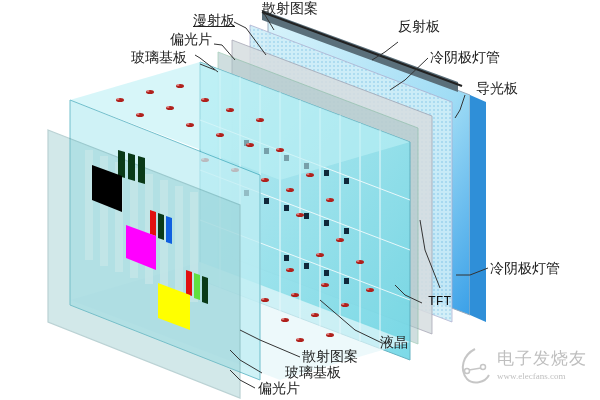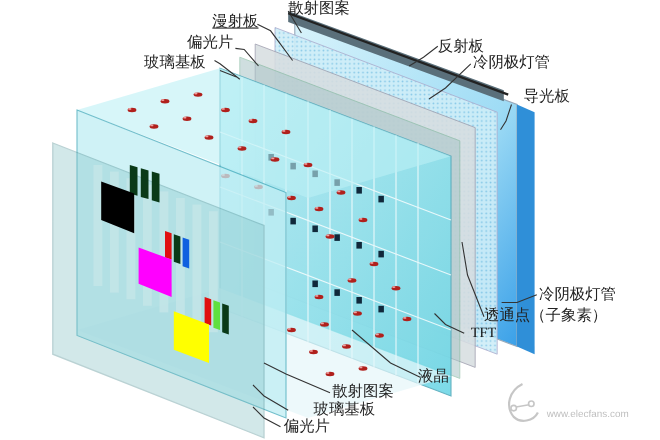--- a/index.html
+++ b/index.html
@@ -1,22 +1,22 @@
 <!DOCTYPE html>
 <html><head>
 <meta charset="utf-8">
 <style>
   html,body{margin:0;padding:0;background:#ffffff;}
   body{width:600px;height:400px;position:relative;overflow:hidden;font-family:"DejaVu Sans",sans-serif;}
   #stage{position:absolute;left:0;top:0;width:600px;height:400px;}
   .lbl{position:absolute;font-size:14px;color:#222;white-space:nowrap;line-height:12px;}
-  .lbl.tft{font-size:13px;font-family:Liberation Serif, serif;color:#111;}
+  .lbl.tft{font-size:13px;font-family:Liberation Mono, monospace;color:#111;}
   .wm{position:absolute;left:455px;top:345px;width:140px;height:45px;opacity:0.55;}
   .wm .t1{position:absolute;left:42px;top:2px;font-size:17px;color:#8a8a8a;letter-spacing:1px;}
-  .wm .t2{position:absolute;left:42px;top:26px;font-size:9px;color:#8a8a8a;font-family:Liberation Sans, sans-serif;}
+  .wm .t2{position:absolute;left:42px;top:26px;font-size:9px;color:#8a8a8a;font-family:Liberation Serif, serif;}
 </style>
 </head>
 <body>
 
 <div id="stage">
 <svg width="600" height="400" viewBox="0 0 600 400">
   <defs>
     <linearGradient id="blGrad" x1="0" y1="0" x2="1" y2="1">
       <stop offset="0" stop-color="#d8f3fb"></stop>
       <stop offset="0.6" stop-color="#9fdcf5"></stop>
@@ -178,33 +178,33 @@
     <polyline points="300,357 260,340 240,330"></polyline>
     <polyline points="262,373 240,360 230,350"></polyline>
     <polyline points="255,388 240,380 230,370"></polyline>
   </g>
 </svg>
 
 <span class="lbl" style="left:262px;top:2px;">散射图案</span>
 <span class="lbl" style="left:193px;top:14px;text-decoration:underline;">漫射板</span>
 <span class="lbl" style="left:170px;top:33px;">偏光片</span>
 <span class="lbl" style="left:131px;top:51px;">玻璃基板</span>
-<span class="lbl" style="left:398px;top:36px;">反射板</span>
+<span class="lbl" style="left:398px;top:20px;">反射板</span>
 <span class="lbl" style="left:430px;top:51px;">冷阴极灯管</span>
 <span class="lbl" style="left:476px;top:82px;">导光板</span>
 <span class="lbl" style="left:490px;top:262px;">冷阴极灯管</span>
-<span class="lbl" style="left:440px;top:281px;">透通点（子象素）</span>
 <span class="lbl tft" style="left:428px;top:296px;">TFT</span>
 <span class="lbl" style="left:380px;top:337px;font-family:Liberation Mono, monospace;">液晶</span>
 <span class="lbl" style="left:302px;top:350px;">散射图案</span>
 <span class="lbl" style="left:285px;top:366px;">玻璃基板</span>
 <span class="lbl" style="left:258px;top:382px;">偏光片</span>
 
 <div class="wm">
   <svg width="40" height="45" viewBox="0 0 40 45">
     <path d="M20 4 C 8 10, 4 24, 12 34 C 18 40, 30 38, 34 30" stroke="#999" stroke-width="2" fill="none"></path>
     <circle cx="12" cy="26" r="2.5" fill="none" stroke="#999" stroke-width="1.5"></circle>
     <circle cx="28" cy="22" r="2.5" fill="none" stroke="#999" stroke-width="1.5"></circle>
     <line x1="14" y1="25" x2="26" y2="23" stroke="#999" stroke-width="1.5"></line>
   </svg>
+  <span class="t1">电子发烧友</span>
   <span class="t2">www.elecfans.com</span>
 </div>
 </div>
 
 </body></html>

